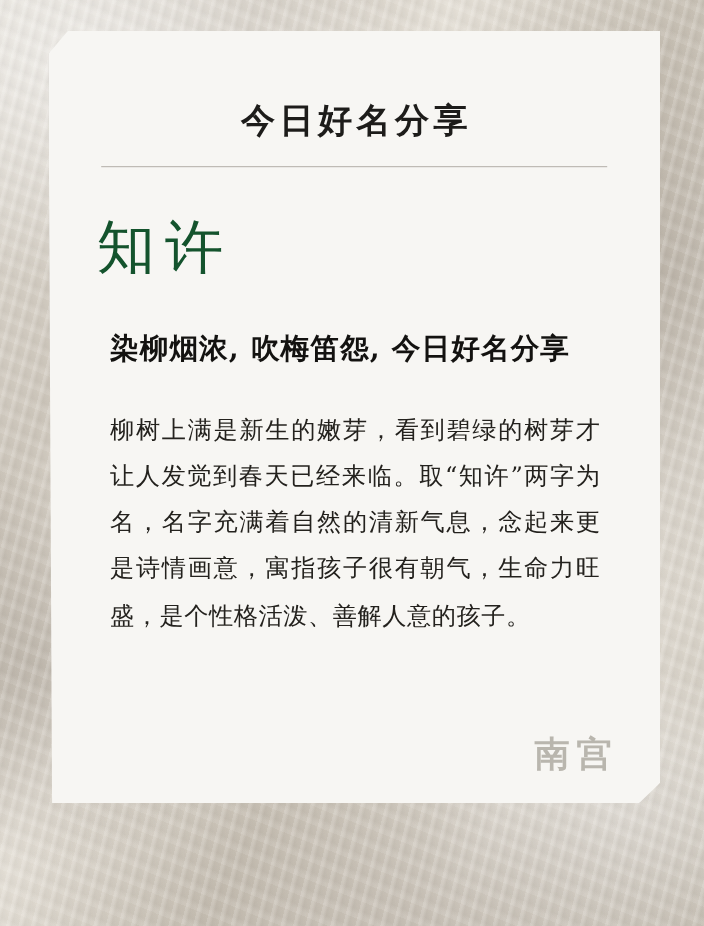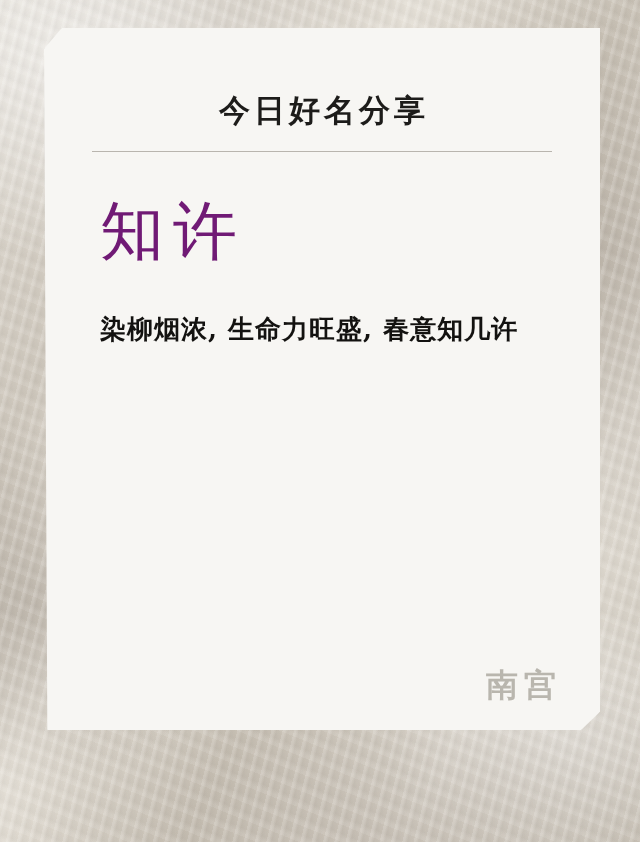--- a/index.html
+++ b/index.html
@@ -67,25 +67,25 @@
     line-height: 1.2;
   }
   .divider {
     margin: 22px 8px 0 4px;
     height: 1px;
     background: #b9b5ae;
   }
 
   
   .name {
-    margin: 44px 0 0 12px;
-    font-size: 64px;
+    margin: 44px 0 0 0;
+    font-size: 53px;
     font-weight: 400;
     letter-spacing: 9px;
-    color: #701a75;
+    color: #14532d;
     line-height: 1.12;
   }
 
   
   .poem {
     margin: 44px 0 0 12px;
     font-size: 26px;
     font-weight: 700;
     letter-spacing: 1px;
     color: #131210;
@@ -120,19 +120,20 @@
 
 <div class="card">
   <div class="card-inner">
 
     <div class="title">今日好名分享</div>
 
     <div class="divider"></div>
 
     <div class="name">知许</div>
 
-    <div class="poem">染柳烟浓, 生命力旺盛, 春意知几许</div>
+    <div class="poem">染柳烟浓, 吹梅笛怨, 今日好名分享</div>
 
+    <div class="body-text">柳树上满是新生的嫩芽，看到碧绿的树芽才让人发觉到春天已经来临。取“知许”两字为名，名字充满着自然的清新气息，念起来更是诗情画意，寓指孩子很有朝气，生命力旺盛，是个性格活泼、善解人意的孩子。</div>
 
   </div>
 
   <div class="watermark">南宫</div>
 </div>
 
 </body></html>

